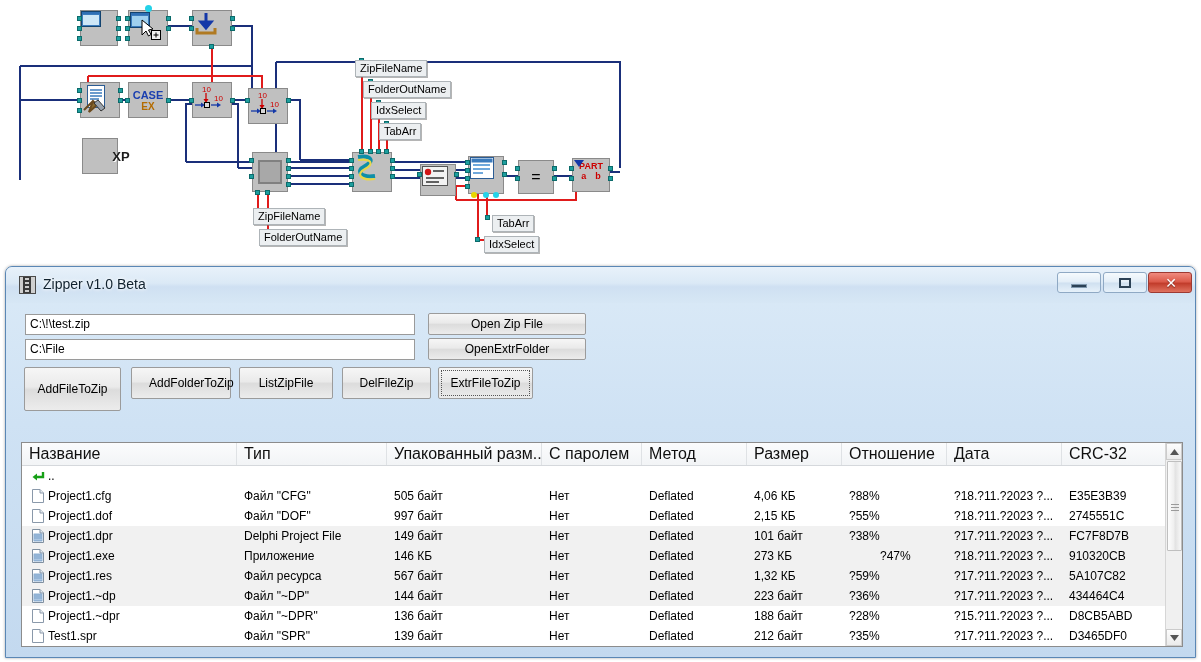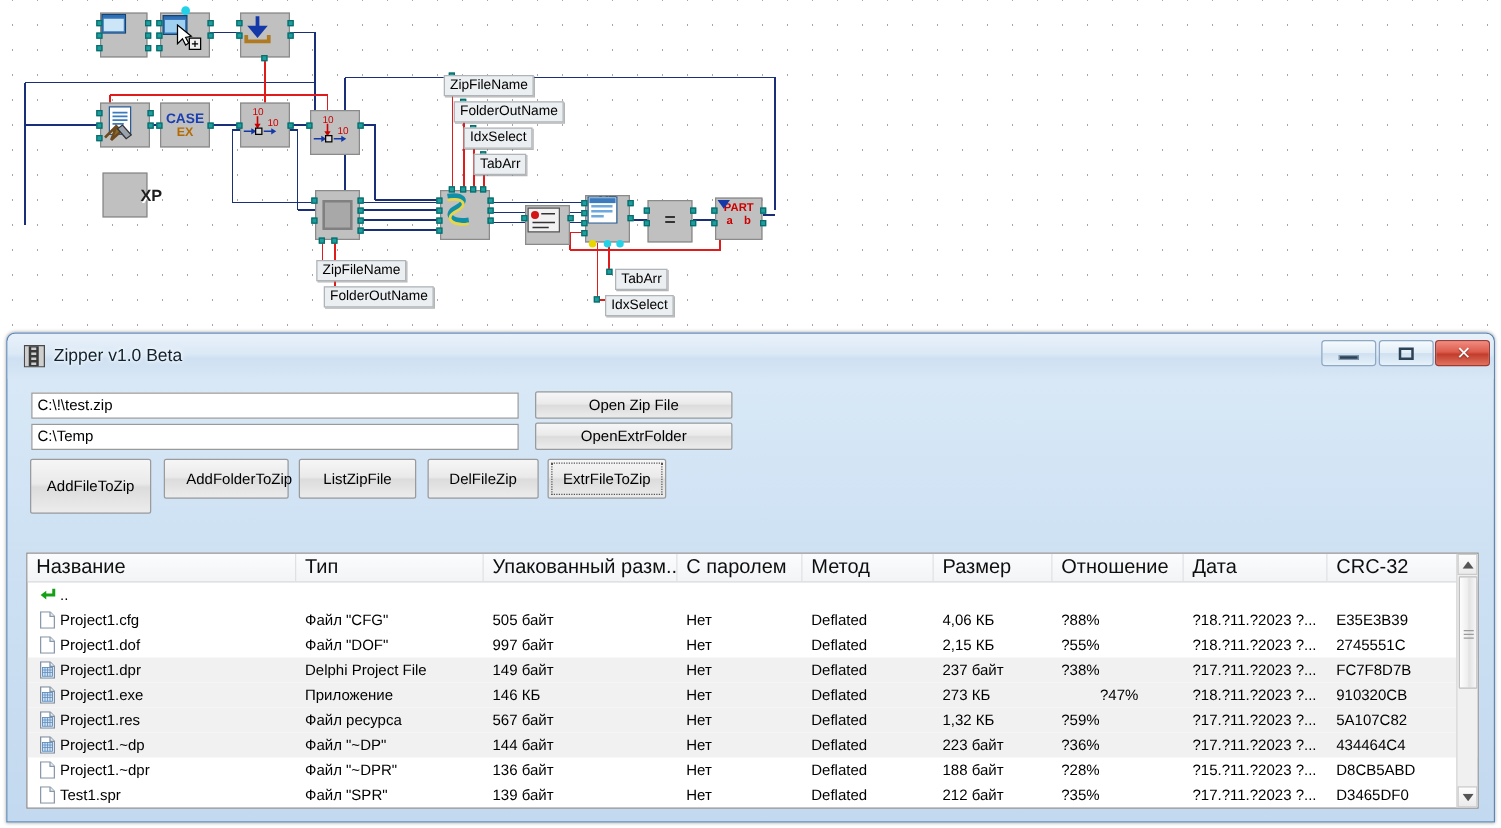--- a/index.html
+++ b/index.html
@@ -415,21 +415,21 @@
 
   <div id="client">
     <div class="txtfield" style="left:12px;top:11px;width:390px;">
       <span>C:\!\test.zip</span>
     </div>
     <div class="btn" style="left:415px;top:10px;width:158px;height:22px;">
       <span>Open Zip File</span>
     </div>
 
     <div class="txtfield" style="left:12px;top:36px;width:390px;">
-      <span>C:\Temp</span>
+      <span>C:\File</span>
     </div>
     <div class="btn" style="left:415px;top:35px;width:158px;height:22px;">
       <span>OpenExtrFolder</span>
     </div>
 
     <div class="btn" style="left:11px;top:64px;width:97px;height:44px;">
       <span>AddFileToZip</span>
     </div>
     <div class="btn" style="left:118px;top:64px;width:100px;height:32px;">
       <span style="white-space:normal;width:64px;">AddFolderToZip</span>
@@ -510,21 +510,21 @@
                 <rect x="2" y="5" width="8" height="7" fill="#cfe0f2" stroke="#5b8bbd" stroke-width="0.7"></rect>
                 <g stroke="#5b8bbd" stroke-width="0.6">
                   <path d="M2 7 H10 M2 9 H10 M4 5 V12 M6 5 V12 M8 5 V12"></path>
                 </g>
               </svg></span>
             <div class="cell" style="left: 26px; width: 189px;">Project1.dpr</div>
             <div class="cell" style="left: 222px; width: 143px;">Delphi Project File</div>
             <div class="cell" style="left: 372px; width: 148px;">149 байт</div>
             <div class="cell" style="left: 527px; width: 93px;">Нет</div>
             <div class="cell" style="left: 627px; width: 98px;">Deflated</div>
-            <div class="cell" style="left: 732px; width: 88px;">237 байт</div>
+            <div class="cell" style="left: 732px; width: 88px;">101 байт</div>
             <div class="cell" style="left: 827px; width: 98px;">?38%</div>
             <div class="cell" style="left: 932px; width: 108px;">?17.?11.?2023 ?...</div>
             <div class="cell" style="left: 1047px; width: 113px;">FC7F8D7B</div>
           </div>
           <div class="row alt" style="top: 80px;">
             <span class="ficon"><svg width="12" height="14" viewBox="0 0 12 14">
                 <path d="M0.5 0.5 H8 L11.5 4 V13.5 H0.5 Z" fill="#ffffff" stroke="#7f8fa0"></path>
                 <path d="M8 0.5 V4 H11.5" fill="#e6ecf2" stroke="#7f8fa0"></path>
                 <rect x="2" y="5" width="8" height="7" fill="#cfe0f2" stroke="#5b8bbd" stroke-width="0.7"></rect>
                 <g stroke="#5b8bbd" stroke-width="0.6">

